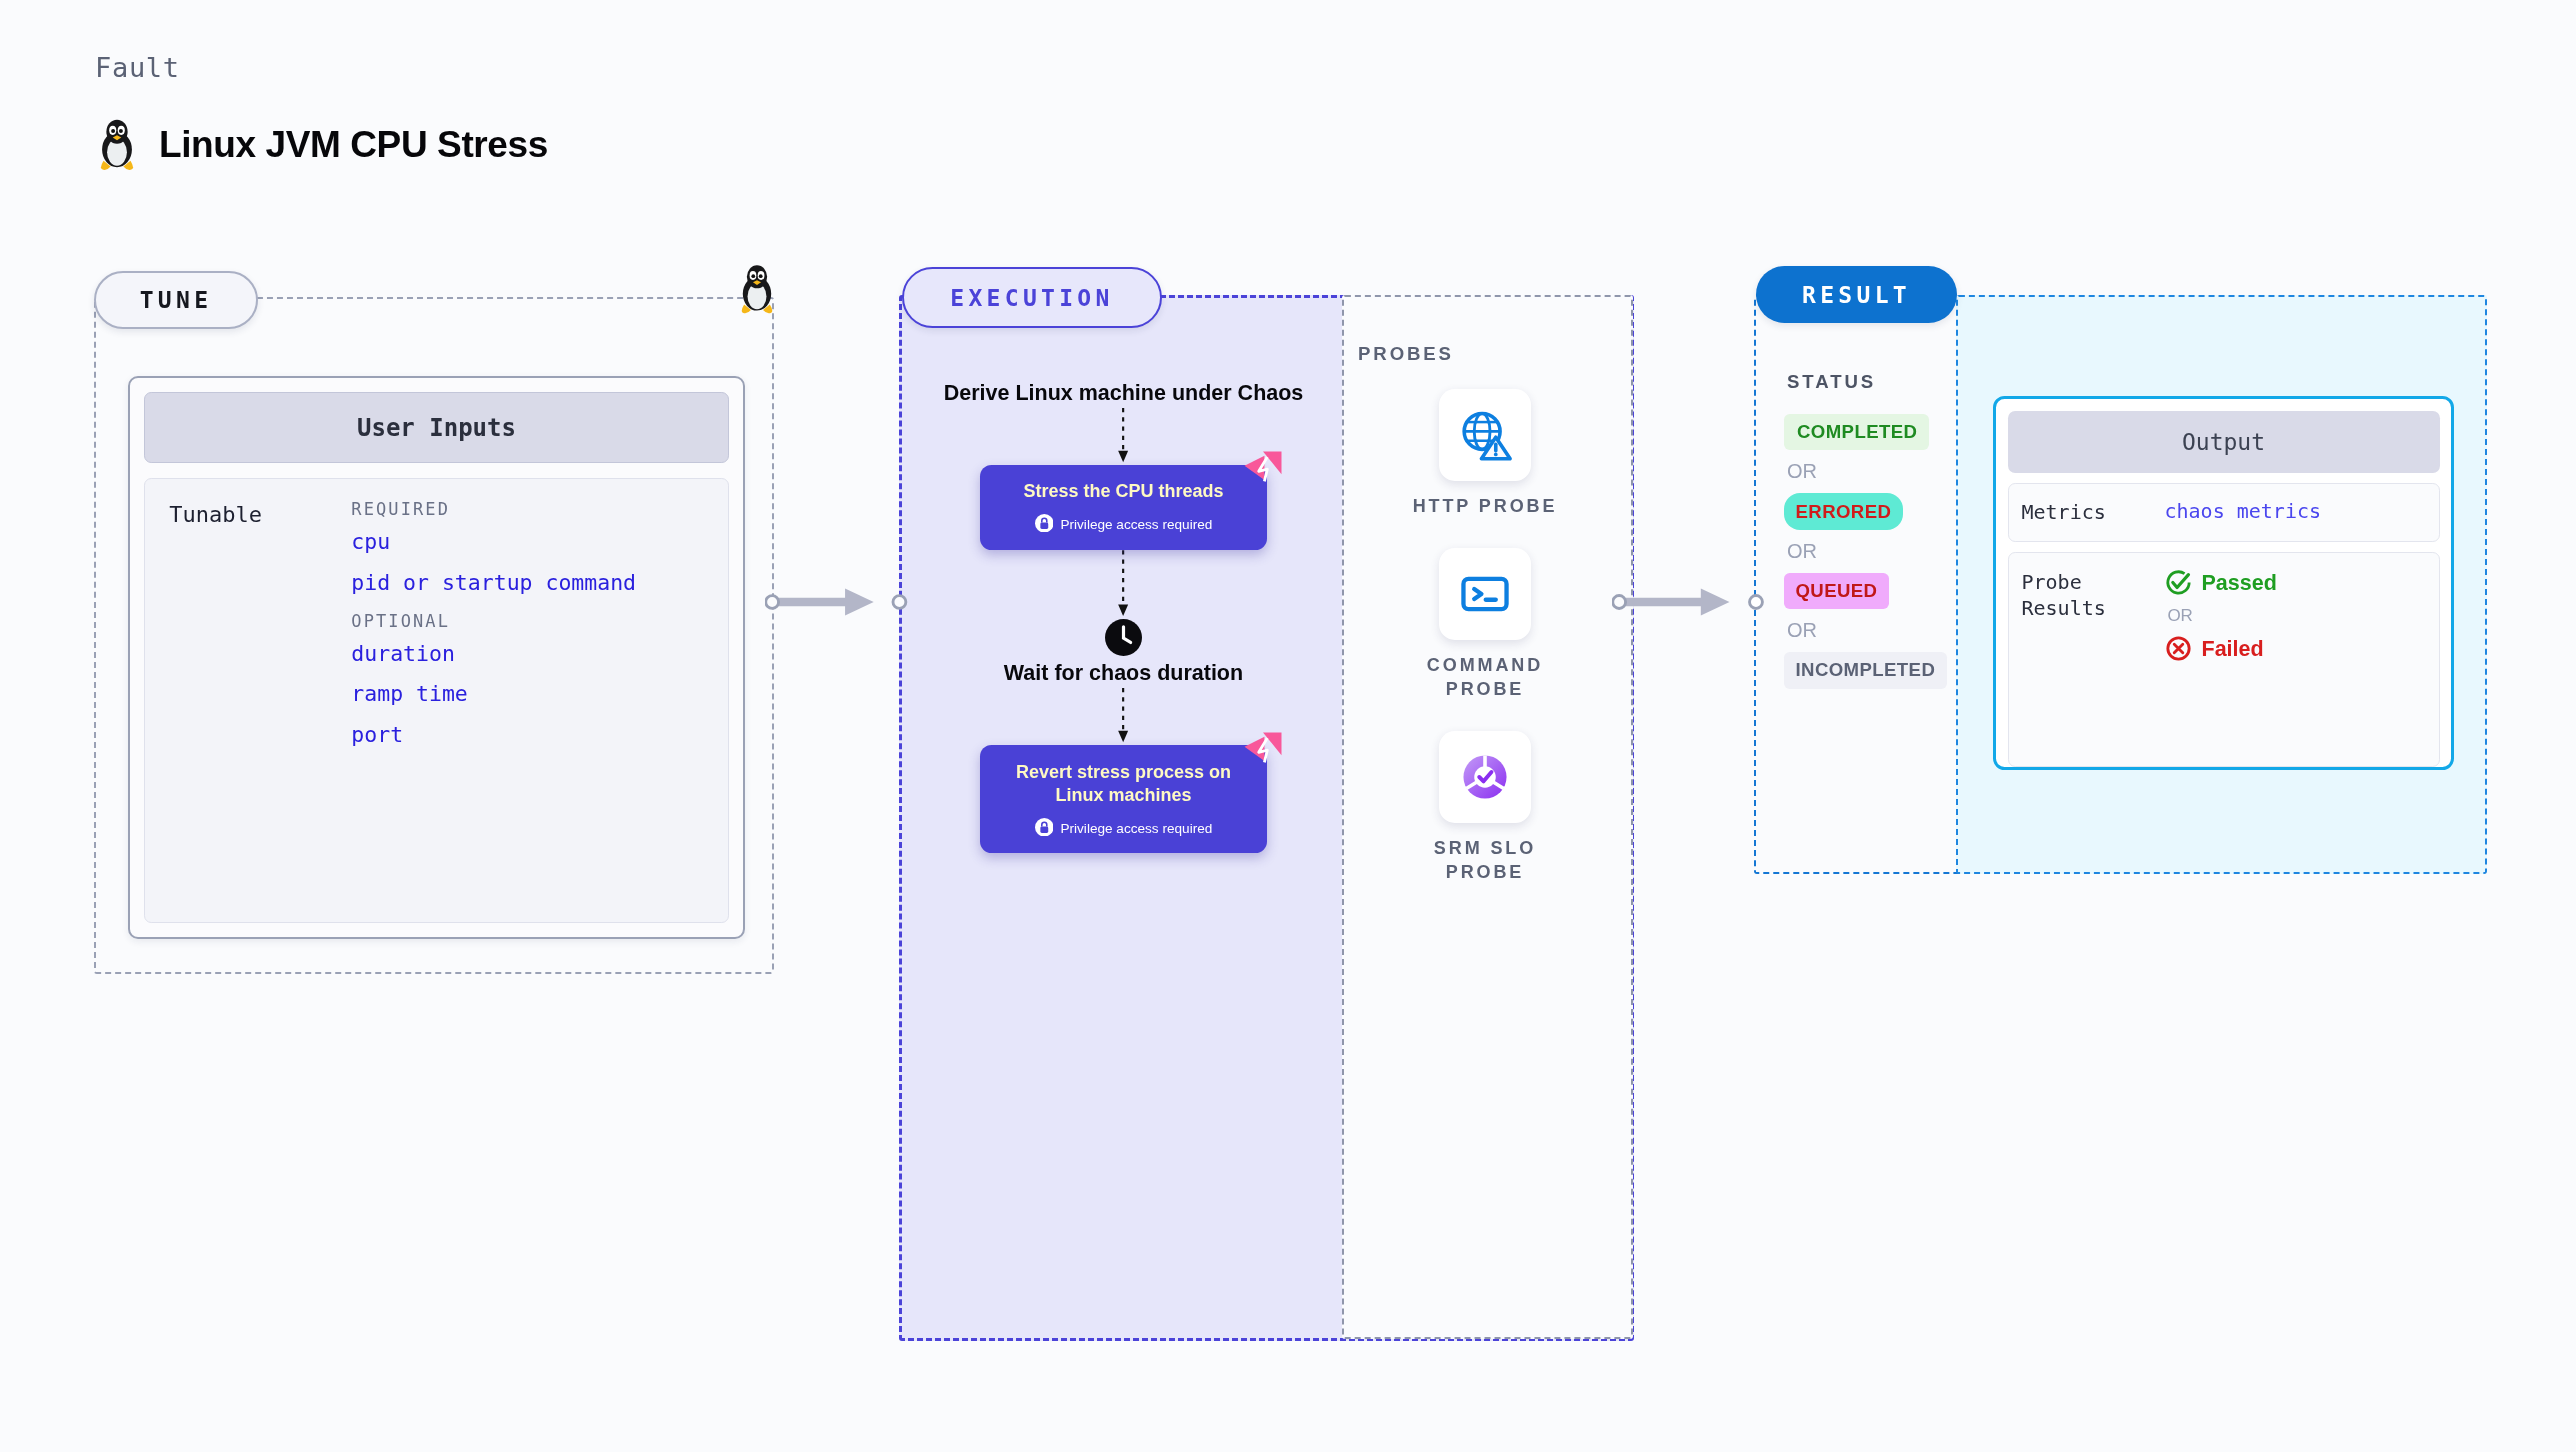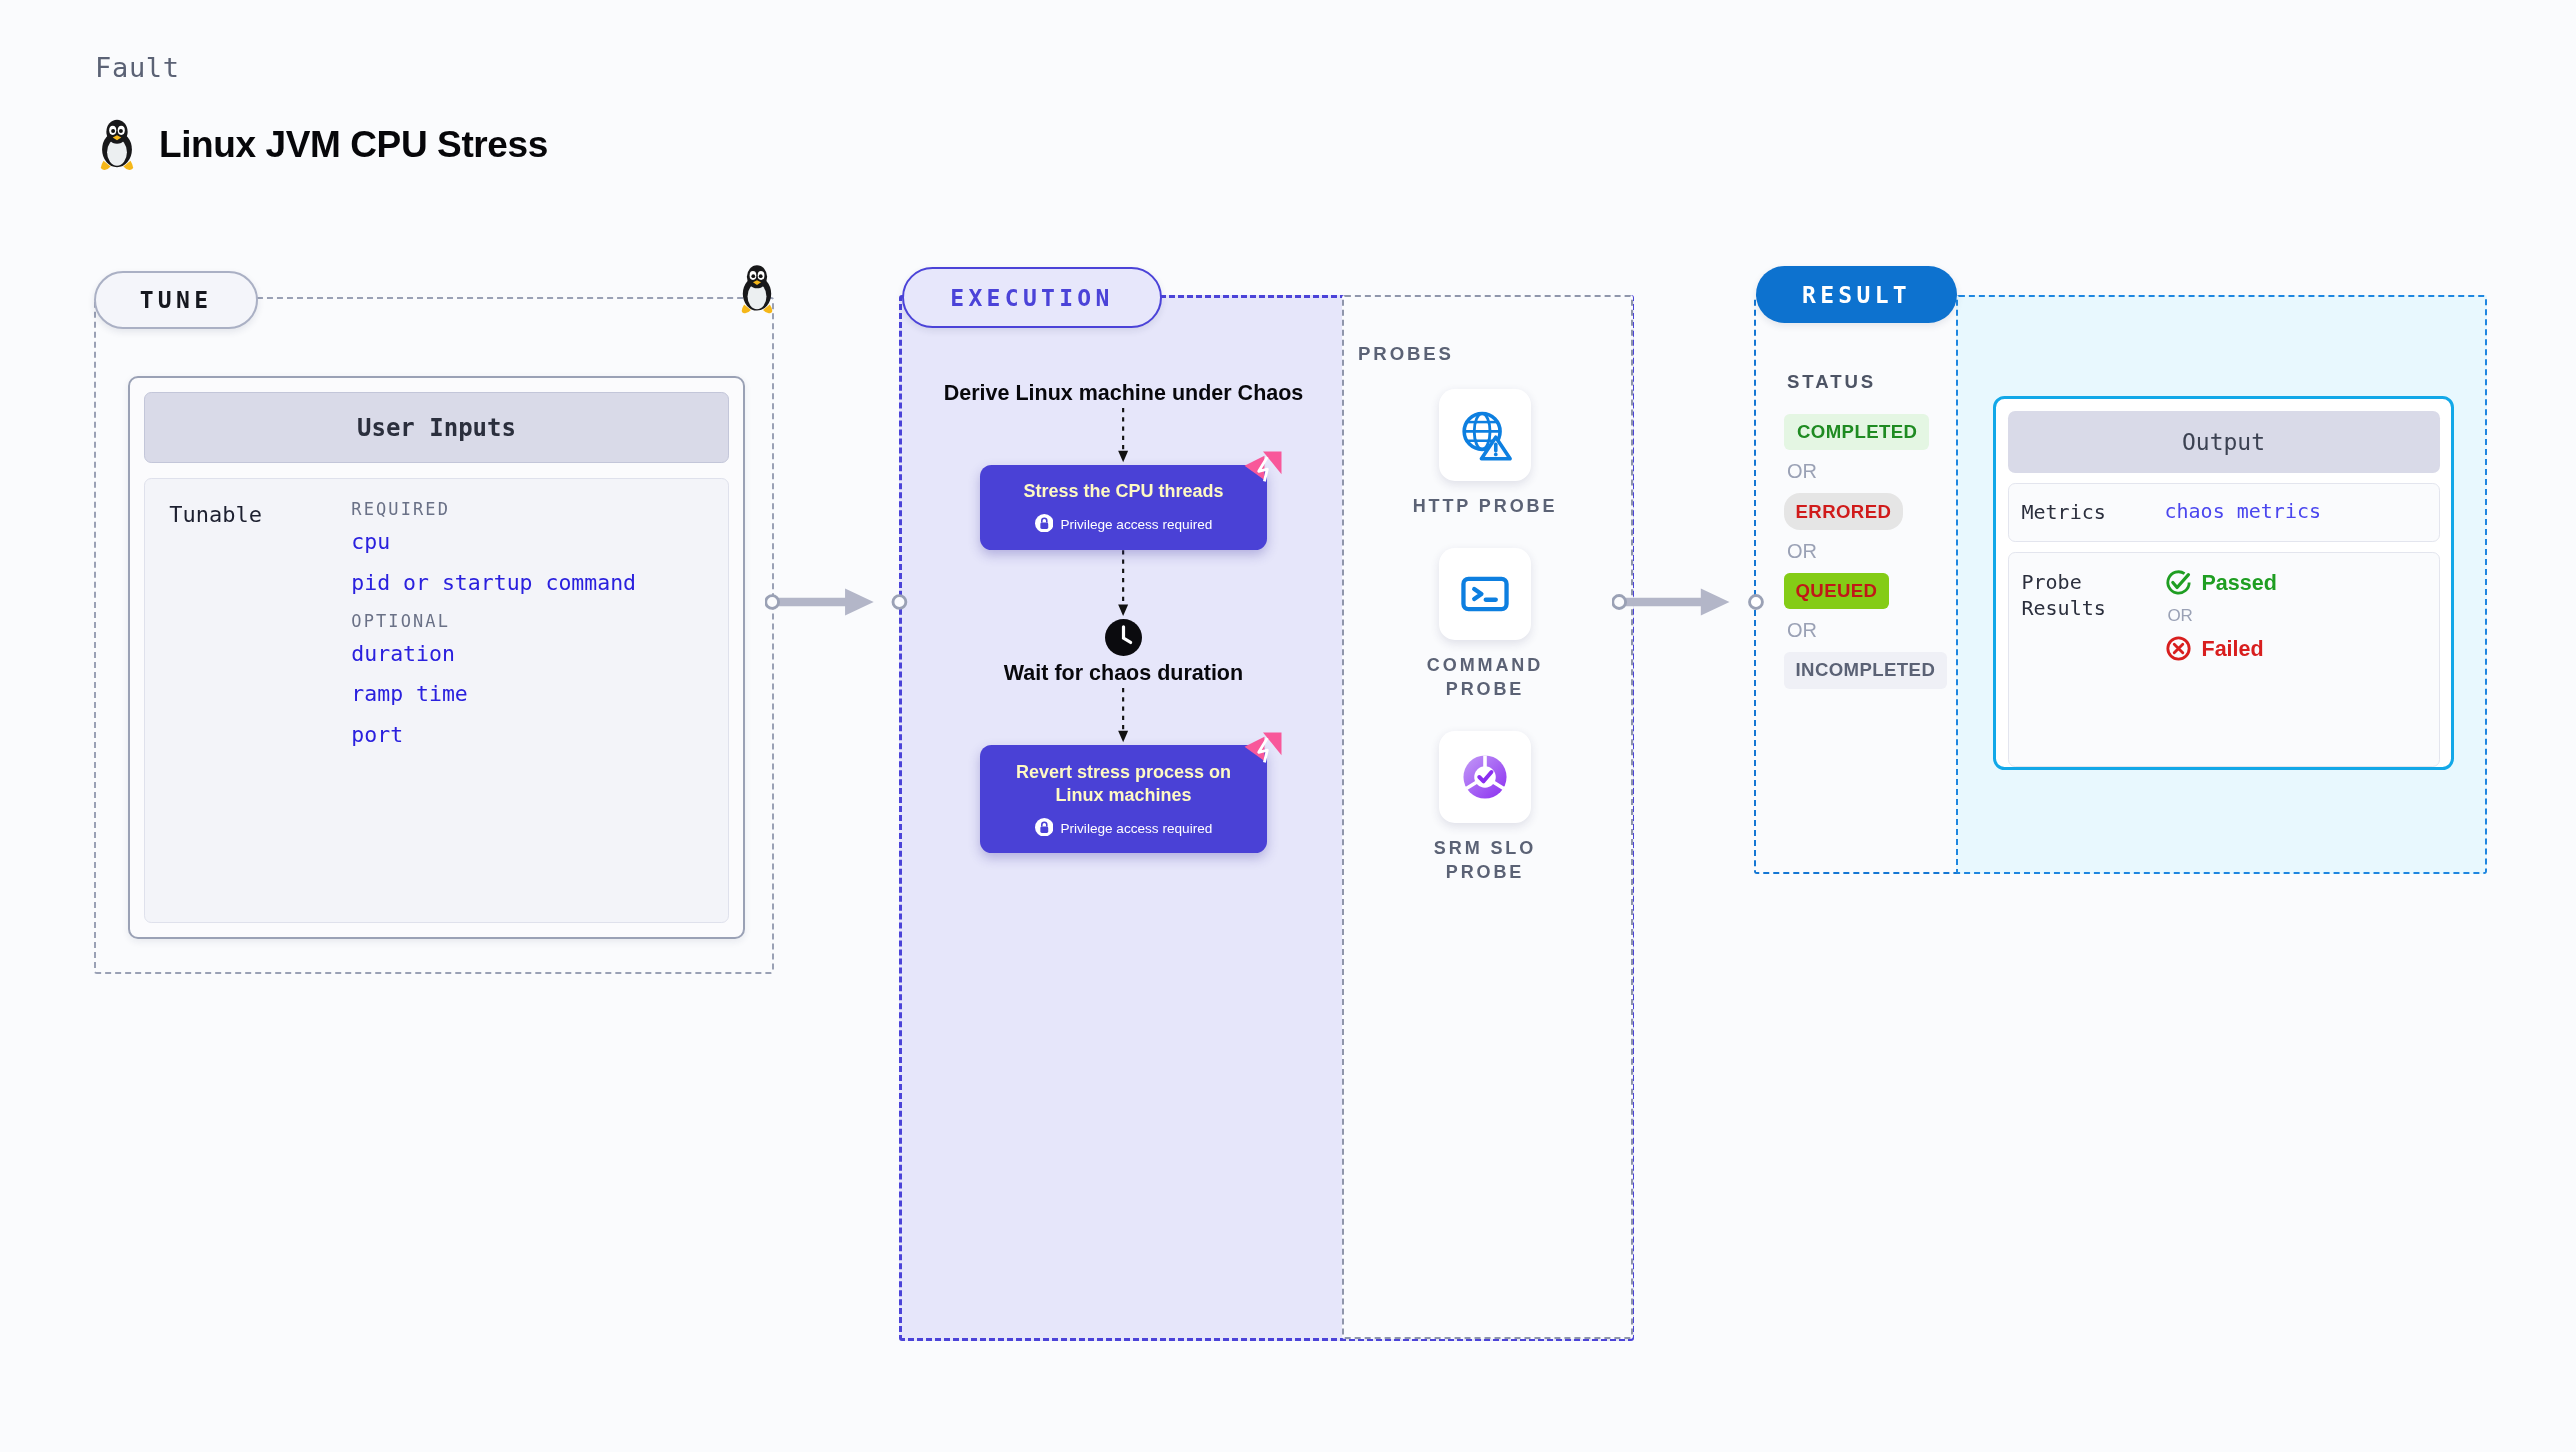--- a/index.html
+++ b/index.html
@@ -408,23 +408,23 @@
       <path d="M31 39 L37 45 L48 32" fill="none" stroke="#8b2ef0" stroke-width="5.5" stroke-linecap="round" stroke-linejoin="round"></path>
     </svg>
   </div>
   <div class="probe-label">SRM SLO PROBE</div>
 </div>
 
 <div class="abs" id="status-title">STATUS</div>
 <div class="abs" id="status-list">
   <div class="status-pill" style="background:#e4f6e3;color:#1f8b22;padding-left:13px;">COMPLETED</div>
   <div class="or-text">OR</div>
-  <div class="status-pill" style="background:#e5e5e5;color:#d01b1b;border-radius:16px;">ERRORED</div>
+  <div class="status-pill" style="background:#5eead4;color:#d01b1b;border-radius:16px;">ERRORED</div>
   <div class="or-text">OR</div>
-  <div class="status-pill" style="background:#84cc16;color:#c01818;">QUEUED</div>
+  <div class="status-pill" style="background:#f0abfc;color:#c01818;">QUEUED</div>
   <div class="or-text">OR</div>
   <div class="status-pill" style="background:#eff0f6;color:#5b6275;">INCOMPLETED</div>
 </div>
 
 <div class="abs" id="output-card">
   <div id="output-header">Output</div>
 
   <div class="out-box">
     <div class="out-key">Metrics</div>
     <div class="out-val-metrics">chaos metrics</div>

